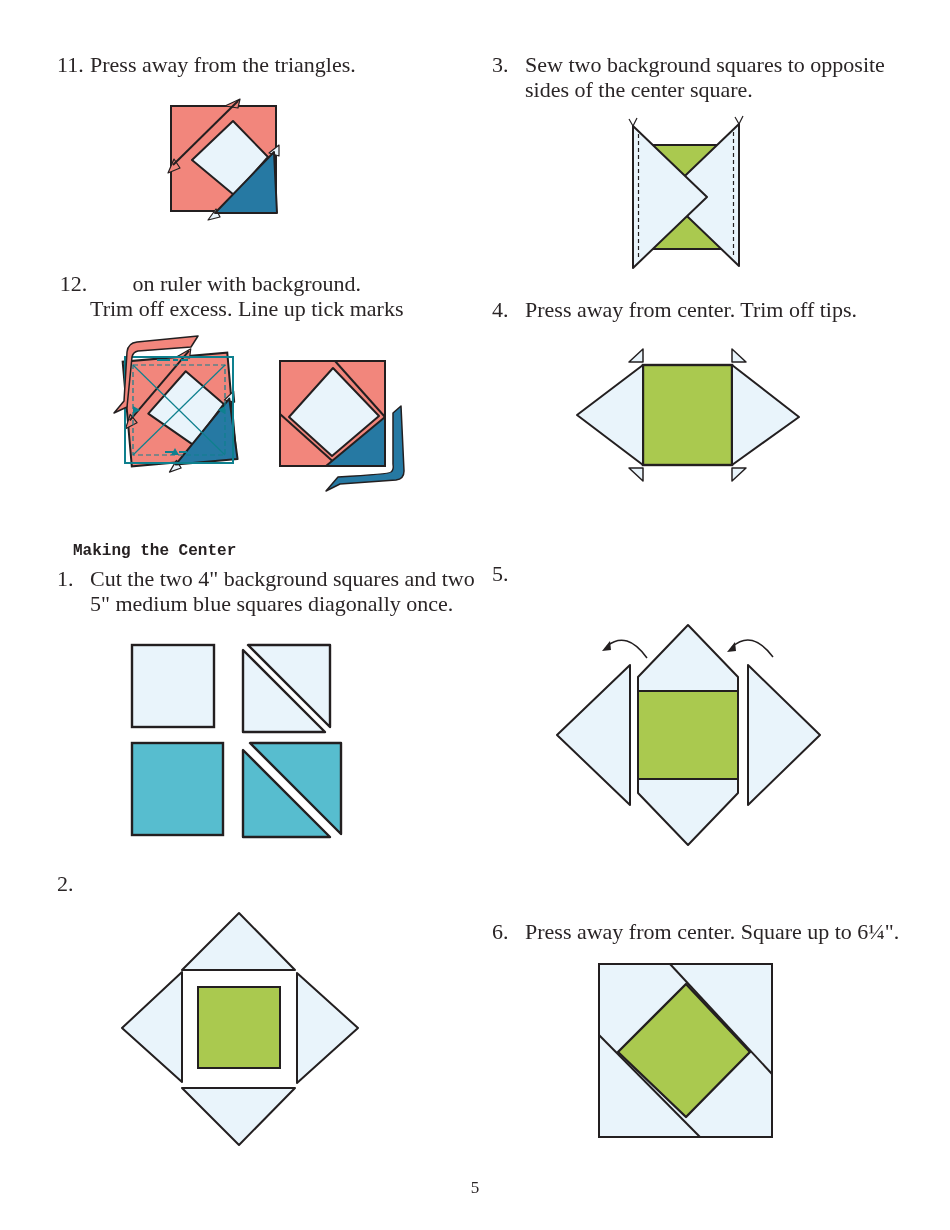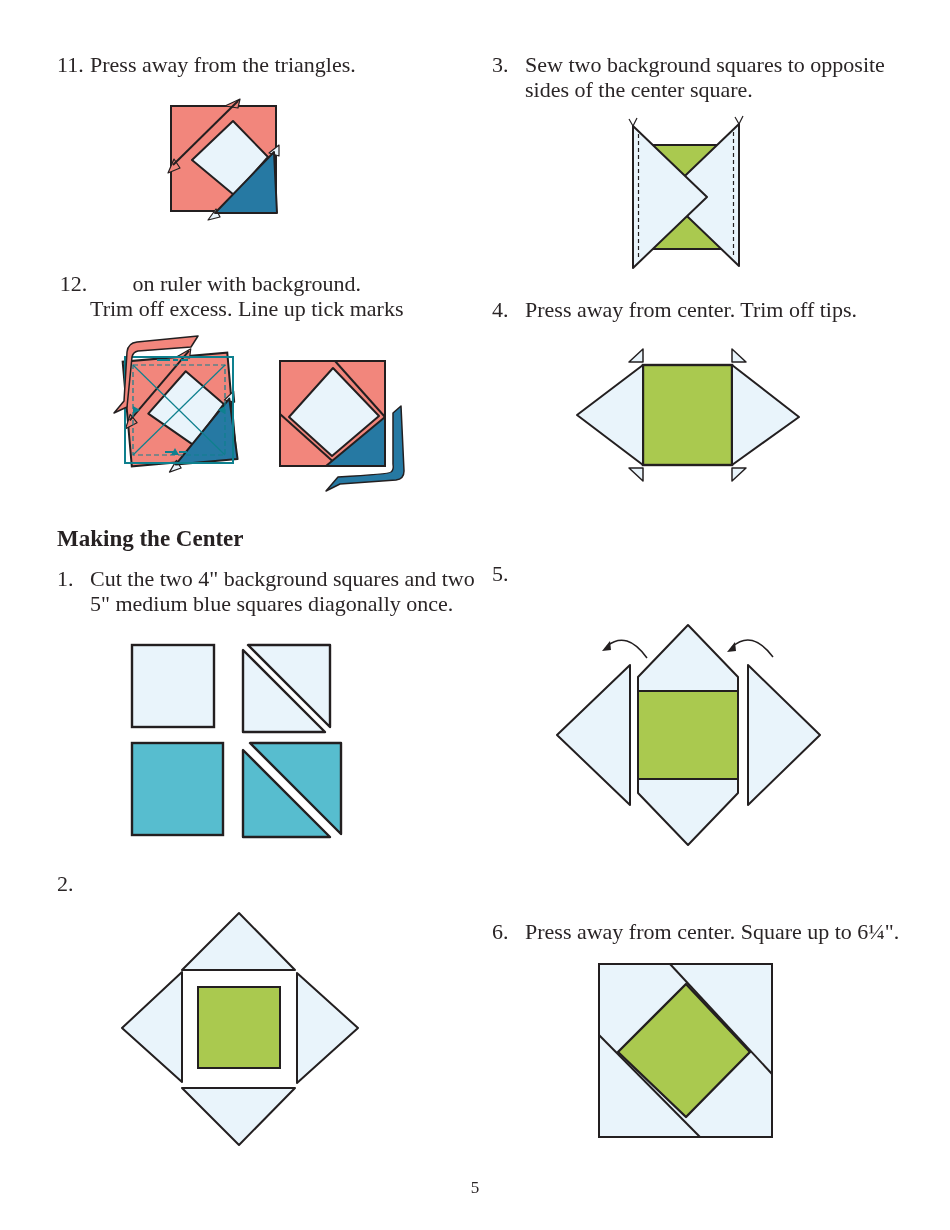--- a/index.html
+++ b/index.html
@@ -7,21 +7,21 @@
     --green:#AAC94F; --ruler:#0E808E; --ink:#231F20; --text:#2A2526; --paper:#FFFFFF;
   }
   html,body{margin:0;padding:0;}
   body{
     width:950px;height:1230px;position:relative;background:var(--paper);
     font-family:"Liberation Serif","DejaVu Serif",serif;color:var(--text);
     overflow:hidden;
   }
   .step{position:absolute;display:flex;font-size:22px;line-height:25px;}
   .step .num{width:33px;flex:none;}
-  .heading{position:absolute;margin:0;font-size:23px;font-weight:bold;color:#262122;}
+  .heading{position:absolute;margin:16px;font-size:16px;font-weight:bold;color:#262122;font-family:Liberation Mono, monospace;}
   .fig{position:absolute;}
   .pagenum{position:absolute;top:1178px;left:0;width:950px;text-align:center;font-size:17px;}
   
   .f-salmon{fill:var(--salmon);} .f-lite{fill:var(--lightblue);} .f-teal{fill:var(--teal);}
   .f-dark{fill:var(--darkblue);} .f-green{fill:var(--green);} .f-none{fill:none;}
   .s-ink{stroke:var(--ink);} .s-ruler{stroke:var(--ruler);}
   .w2{stroke-width:2;} .w25{stroke-width:2.4;} .w15{stroke-width:1.5;} .w12{stroke-width:1.2;}
   .dash{stroke-dasharray:4 3;}
   .rdash{stroke-dasharray:5 3;}
   .lj{stroke-linejoin:round;}

